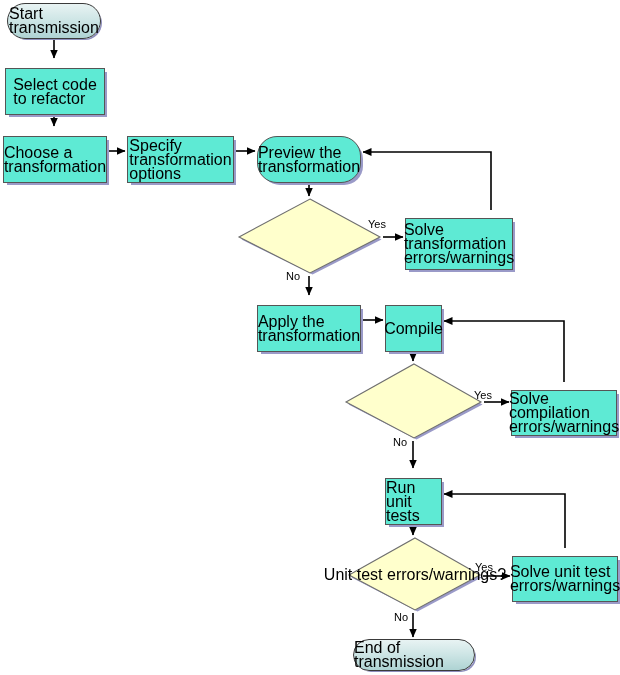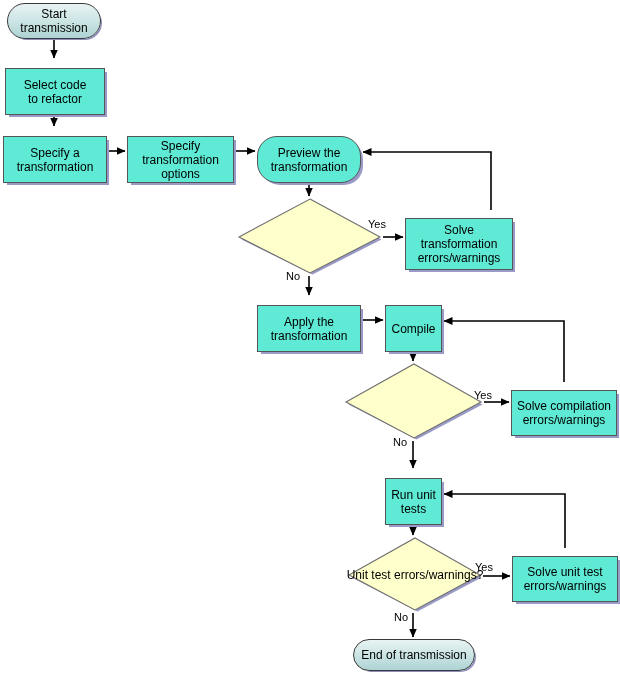--- a/index.html
+++ b/index.html
@@ -26,22 +26,22 @@
     pointer-events: none;
   }
 
   
   .node {
     position: absolute;
     box-sizing: border-box;
     display: flex;
     align-items: center;
     justify-content: center;
-    text-align: center;
-    font-size: 12px;
+    text-align: left;
+    font-size: 16px;
     line-height: 14px;
     color: #000000;
     z-index: 2;
   }
 
   
   .process {
     background: #5eead4;
     border: 1px solid #555555;
     box-shadow: 3px 3px 0 -1px #9a9ac8;
@@ -119,21 +119,21 @@
   <div id="node-layer">
       <div class="node terminator" style="left: 7px; top: 3px; width: 94px; height: 36px;">
         <div class="nlabel">Start
 transmission</div>
       </div>
       <div class="node process" style="left: 5px; top: 60px; width: 100px; height: 47px;">
         <div class="nlabel">Select code
 to refactor</div>
       </div>
       <div class="node process" style="left: 3px; top: 128px; width: 104px; height: 47px;">
-        <div class="nlabel">Specify a
+        <div class="nlabel">Choose a
 transformation</div>
       </div>
       <div class="node process" style="left: 127px; top: 128px; width: 107px; height: 47px;">
         <div class="nlabel">Specify
 transformation
 options</div>
       </div>
       <div class="node process" style="left: 257px; top: 128px; width: 104px; height: 47px; border-radius: 20px;">
         <div class="nlabel">Preview the
 transformation</div>

